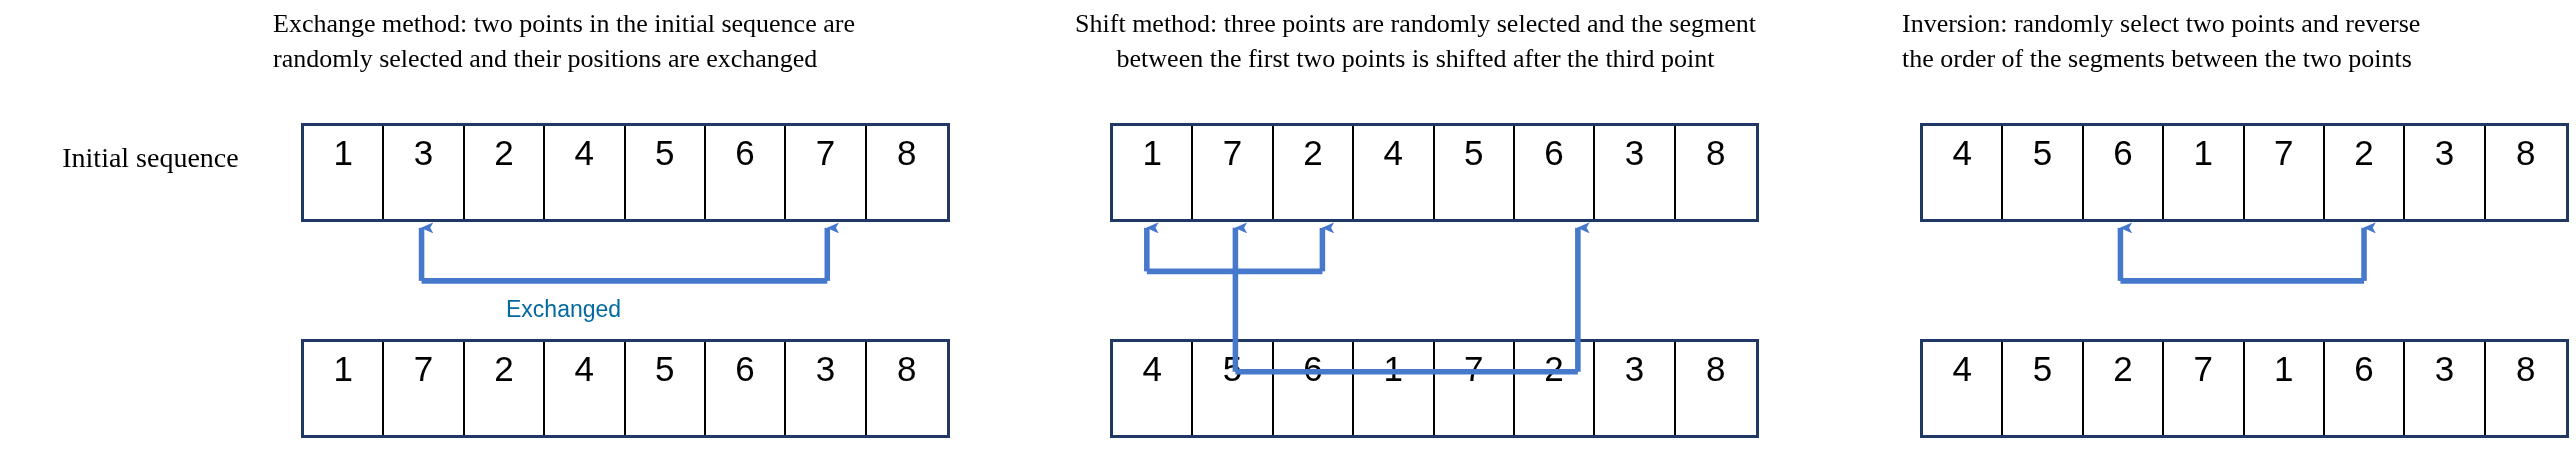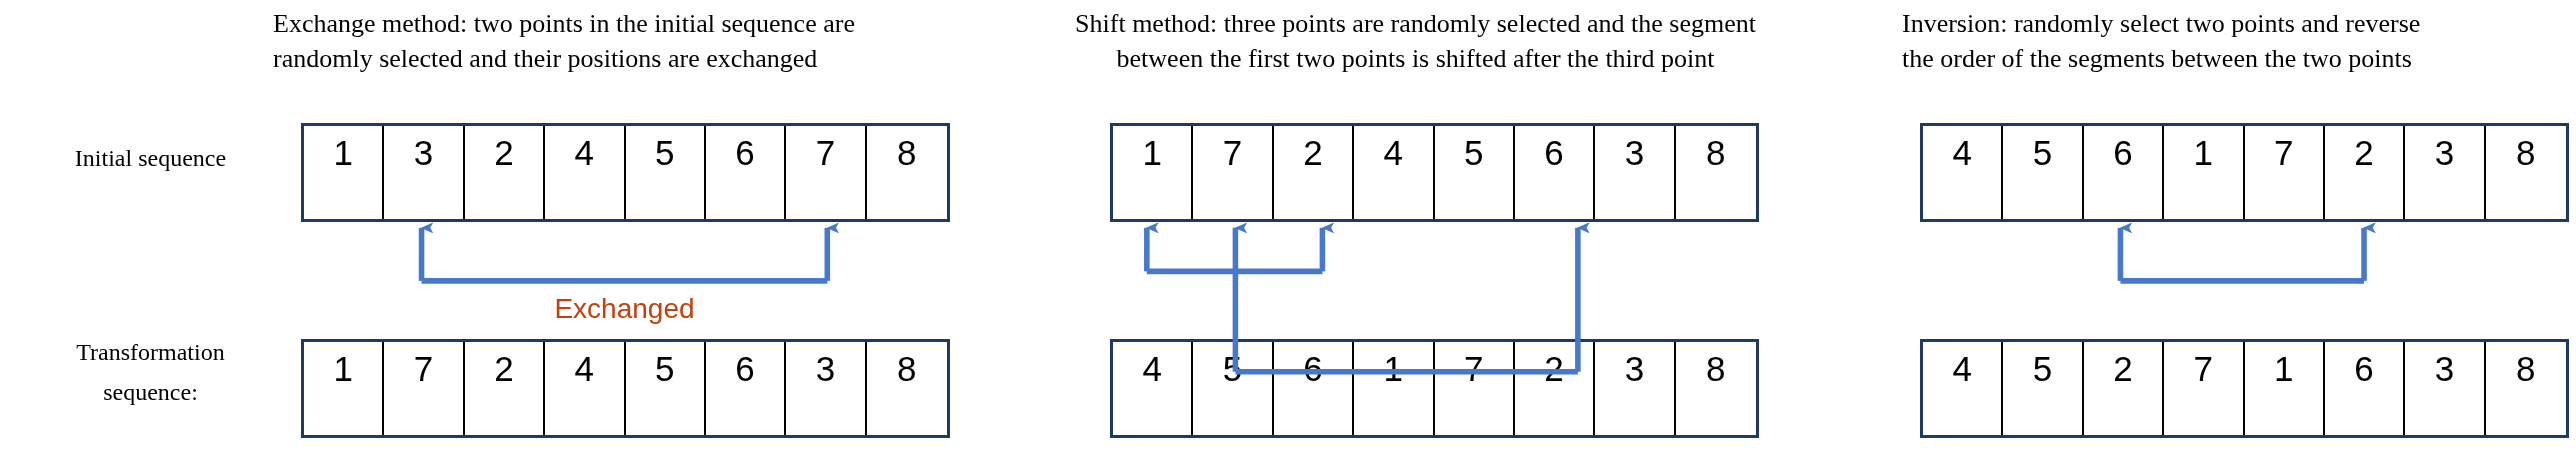--- a/index.html
+++ b/index.html
@@ -15,21 +15,21 @@
     position:absolute;
     font-family:"Liberation Serif","DejaVu Serif",serif;
     font-size:26px;line-height:35px;color:#000;
     text-align:left;white-space:pre-line;
   }
 
   
   .row-label{
     position:absolute;
     font-family:"Liberation Serif","DejaVu Serif",serif;
-    font-size:24px;line-height:40px;color:#000;
+    font-size:28px;line-height:40px;color:#000;
     text-align:center;white-space:pre-line;
   }
 
   
   .seq{
     position:absolute;display:flex;
     border:3.2px solid #1F3864;background:#ffffff;
     box-sizing:border-box;
   }
   .cell{
@@ -41,42 +41,40 @@
     padding-top:8.7px;
     color:#000000;
   }
   .cell:last-child{border-right:none;}
 
   
   .anno{position:absolute;left:0;top:0;width:2576px;height:451px;pointer-events:none;}
   .anno-label{
     position:absolute;
     font-family:"Liberation Sans","DejaVu Sans",sans-serif;
-    font-size:28px;line-height:32px;color:#c2410c;
-    text-align:center;white-space:nowrap;
+    font-size:23px;line-height:32px;color:#0369a1;
+    text-align:left;white-space:nowrap;
   }
 </style>
 </head>
 <body>
 
 <div class="stage">
 
   <div class="panel-head" style="left:273px;top:6.3px;width:696px;">Exchange method: two points in the initial sequence are
 randomly selected and their positions are exchanged</div>
 
   <div class="panel-head" style="left:1028px;top:6.3px;width:775px;text-align:center;">Shift method: three points are randomly selected and the segment
 between the first two points is shifted after the third point</div>
 
   <div class="panel-head" style="left:1902px;top:6.3px;width:680px;">Inversion: randomly select two points and reverse
 the order of the segments between the two points</div>
 
   <div class="row-label" style="left:8px;top:138px;width:285px;">Initial sequence</div>
 
-  <div class="row-label" style="left:8px;top:332px;width:285px;">Transformation
-sequence:</div>
 
   <div class="seq" style="left:301px;top:123px;width:649px;height:99px;">
     <div class="cell" style="width:81px;">1</div>
     <div class="cell" style="width:81px;">3</div>
     <div class="cell" style="width:81px;">2</div>
     <div class="cell" style="width:81px;">4</div>
     <div class="cell" style="width:81px;">5</div>
     <div class="cell" style="width:81px;">6</div>
     <div class="cell" style="width:81px;">7</div>
     <div class="cell" style="width:81px;">8</div>

